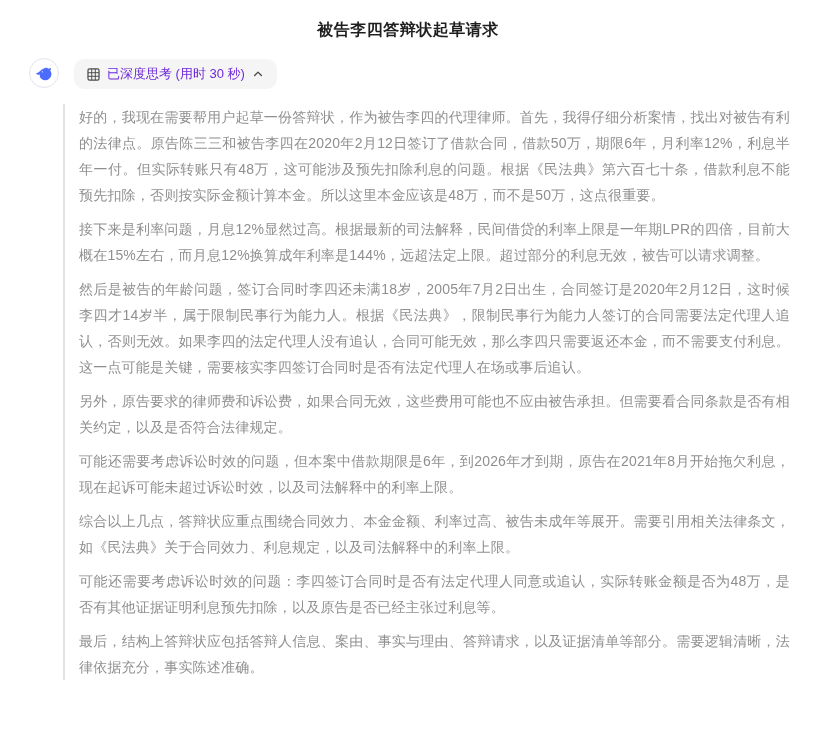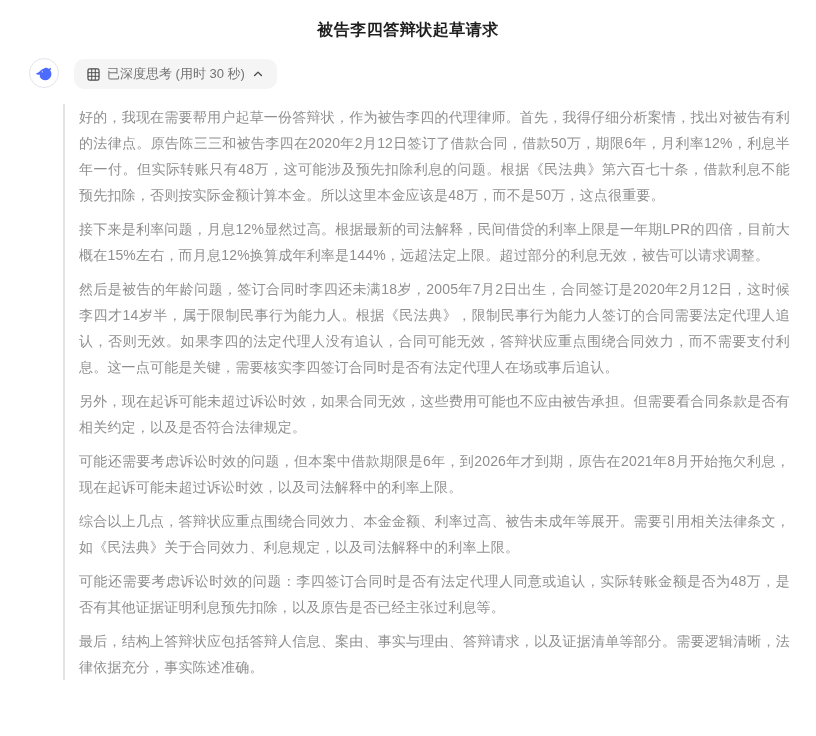--- a/index.html
+++ b/index.html
@@ -40,21 +40,21 @@
     display:inline-flex;
     align-items:center;
     gap:7px;
     background:#f5f5f5;
     border:none;
     border-radius:10px;
     height:30px;
     padding:0 13px;
     font-family:inherit;
     font-size:13px;
-    color:#737373;
+    color:#6d28d9;
     cursor:pointer;
   }
   .toggle-btn .lbl { white-space:nowrap; }
   .icon { display:inline-flex; align-items:center; justify-content:center; }
 
   .thinking {
     margin:15px 26px 0 63px;
     border-left:2px solid #e3e3e3;
     padding-left:14px;
   }
@@ -97,21 +97,21 @@
         <svg width="12" height="12" viewBox="0 0 16 16">
           <path d="M3.5 10l4.5-4.5L12.5 10" stroke="#4a4a4a" stroke-width="1.8" fill="none" stroke-linecap="round" stroke-linejoin="round"></path>
         </svg>
       </span>
     </button>
   </div>
 
   <div class="thinking">
     <p>好的，我现在需要帮用户起草一份答辩状，作为被告李四的代理律师。首先，我得仔细分析案情，找出对被告有利的法律点。原告陈三三和被告李四在2020年2月12日签订了借款合同，借款50万，期限6年，月利率12%，利息半年一付。但实际转账只有48万，这可能涉及预先扣除利息的问题。根据《民法典》第六百七十条，借款利息不能预先扣除，否则按实际金额计算本金。所以这里本金应该是48万，而不是50万，这点很重要。</p>
     <p>接下来是利率问题，月息12%显然过高。根据最新的司法解释，民间借贷的利率上限是一年期LPR的四倍，目前大概在15%左右，而月息12%换算成年利率是144%，远超法定上限。超过部分的利息无效，被告可以请求调整。</p>
-    <p>然后是被告的年龄问题，签订合同时李四还未满18岁，2005年7月2日出生，合同签订是2020年2月12日，这时候李四才14岁半，属于限制民事行为能力人。根据《民法典》，限制民事行为能力人签订的合同需要法定代理人追认，否则无效。如果李四的法定代理人没有追认，合同可能无效，答辩状应重点围绕合同效力，而不需要支付利息。这一点可能是关键，需要核实李四签订合同时是否有法定代理人在场或事后追认。</p>
-    <p>另外，现在起诉可能未超过诉讼时效，如果合同无效，这些费用可能也不应由被告承担。但需要看合同条款是否有相关约定，以及是否符合法律规定。</p>
+    <p>然后是被告的年龄问题，签订合同时李四还未满18岁，2005年7月2日出生，合同签订是2020年2月12日，这时候李四才14岁半，属于限制民事行为能力人。根据《民法典》，限制民事行为能力人签订的合同需要法定代理人追认，否则无效。如果李四的法定代理人没有追认，合同可能无效，那么李四只需要返还本金，而不需要支付利息。这一点可能是关键，需要核实李四签订合同时是否有法定代理人在场或事后追认。</p>
+    <p>另外，原告要求的律师费和诉讼费，如果合同无效，这些费用可能也不应由被告承担。但需要看合同条款是否有相关约定，以及是否符合法律规定。</p>
     <p>可能还需要考虑诉讼时效的问题，但本案中借款期限是6年，到2026年才到期，原告在2021年8月开始拖欠利息，现在起诉可能未超过诉讼时效，以及司法解释中的利率上限。</p>
     <p>综合以上几点，答辩状应重点围绕合同效力、本金金额、利率过高、被告未成年等展开。需要引用相关法律条文，如《民法典》关于合同效力、利息规定，以及司法解释中的利率上限。</p>
     <p>可能还需要考虑诉讼时效的问题：李四签订合同时是否有法定代理人同意或追认，实际转账金额是否为48万，是否有其他证据证明利息预先扣除，以及原告是否已经主张过利息等。</p>
     <p>最后，结构上答辩状应包括答辩人信息、案由、事实与理由、答辩请求，以及证据清单等部分。需要逻辑清晰，法律依据充分，事实陈述准确。</p>
   </div>
 
 </div>
 
 </body></html>

